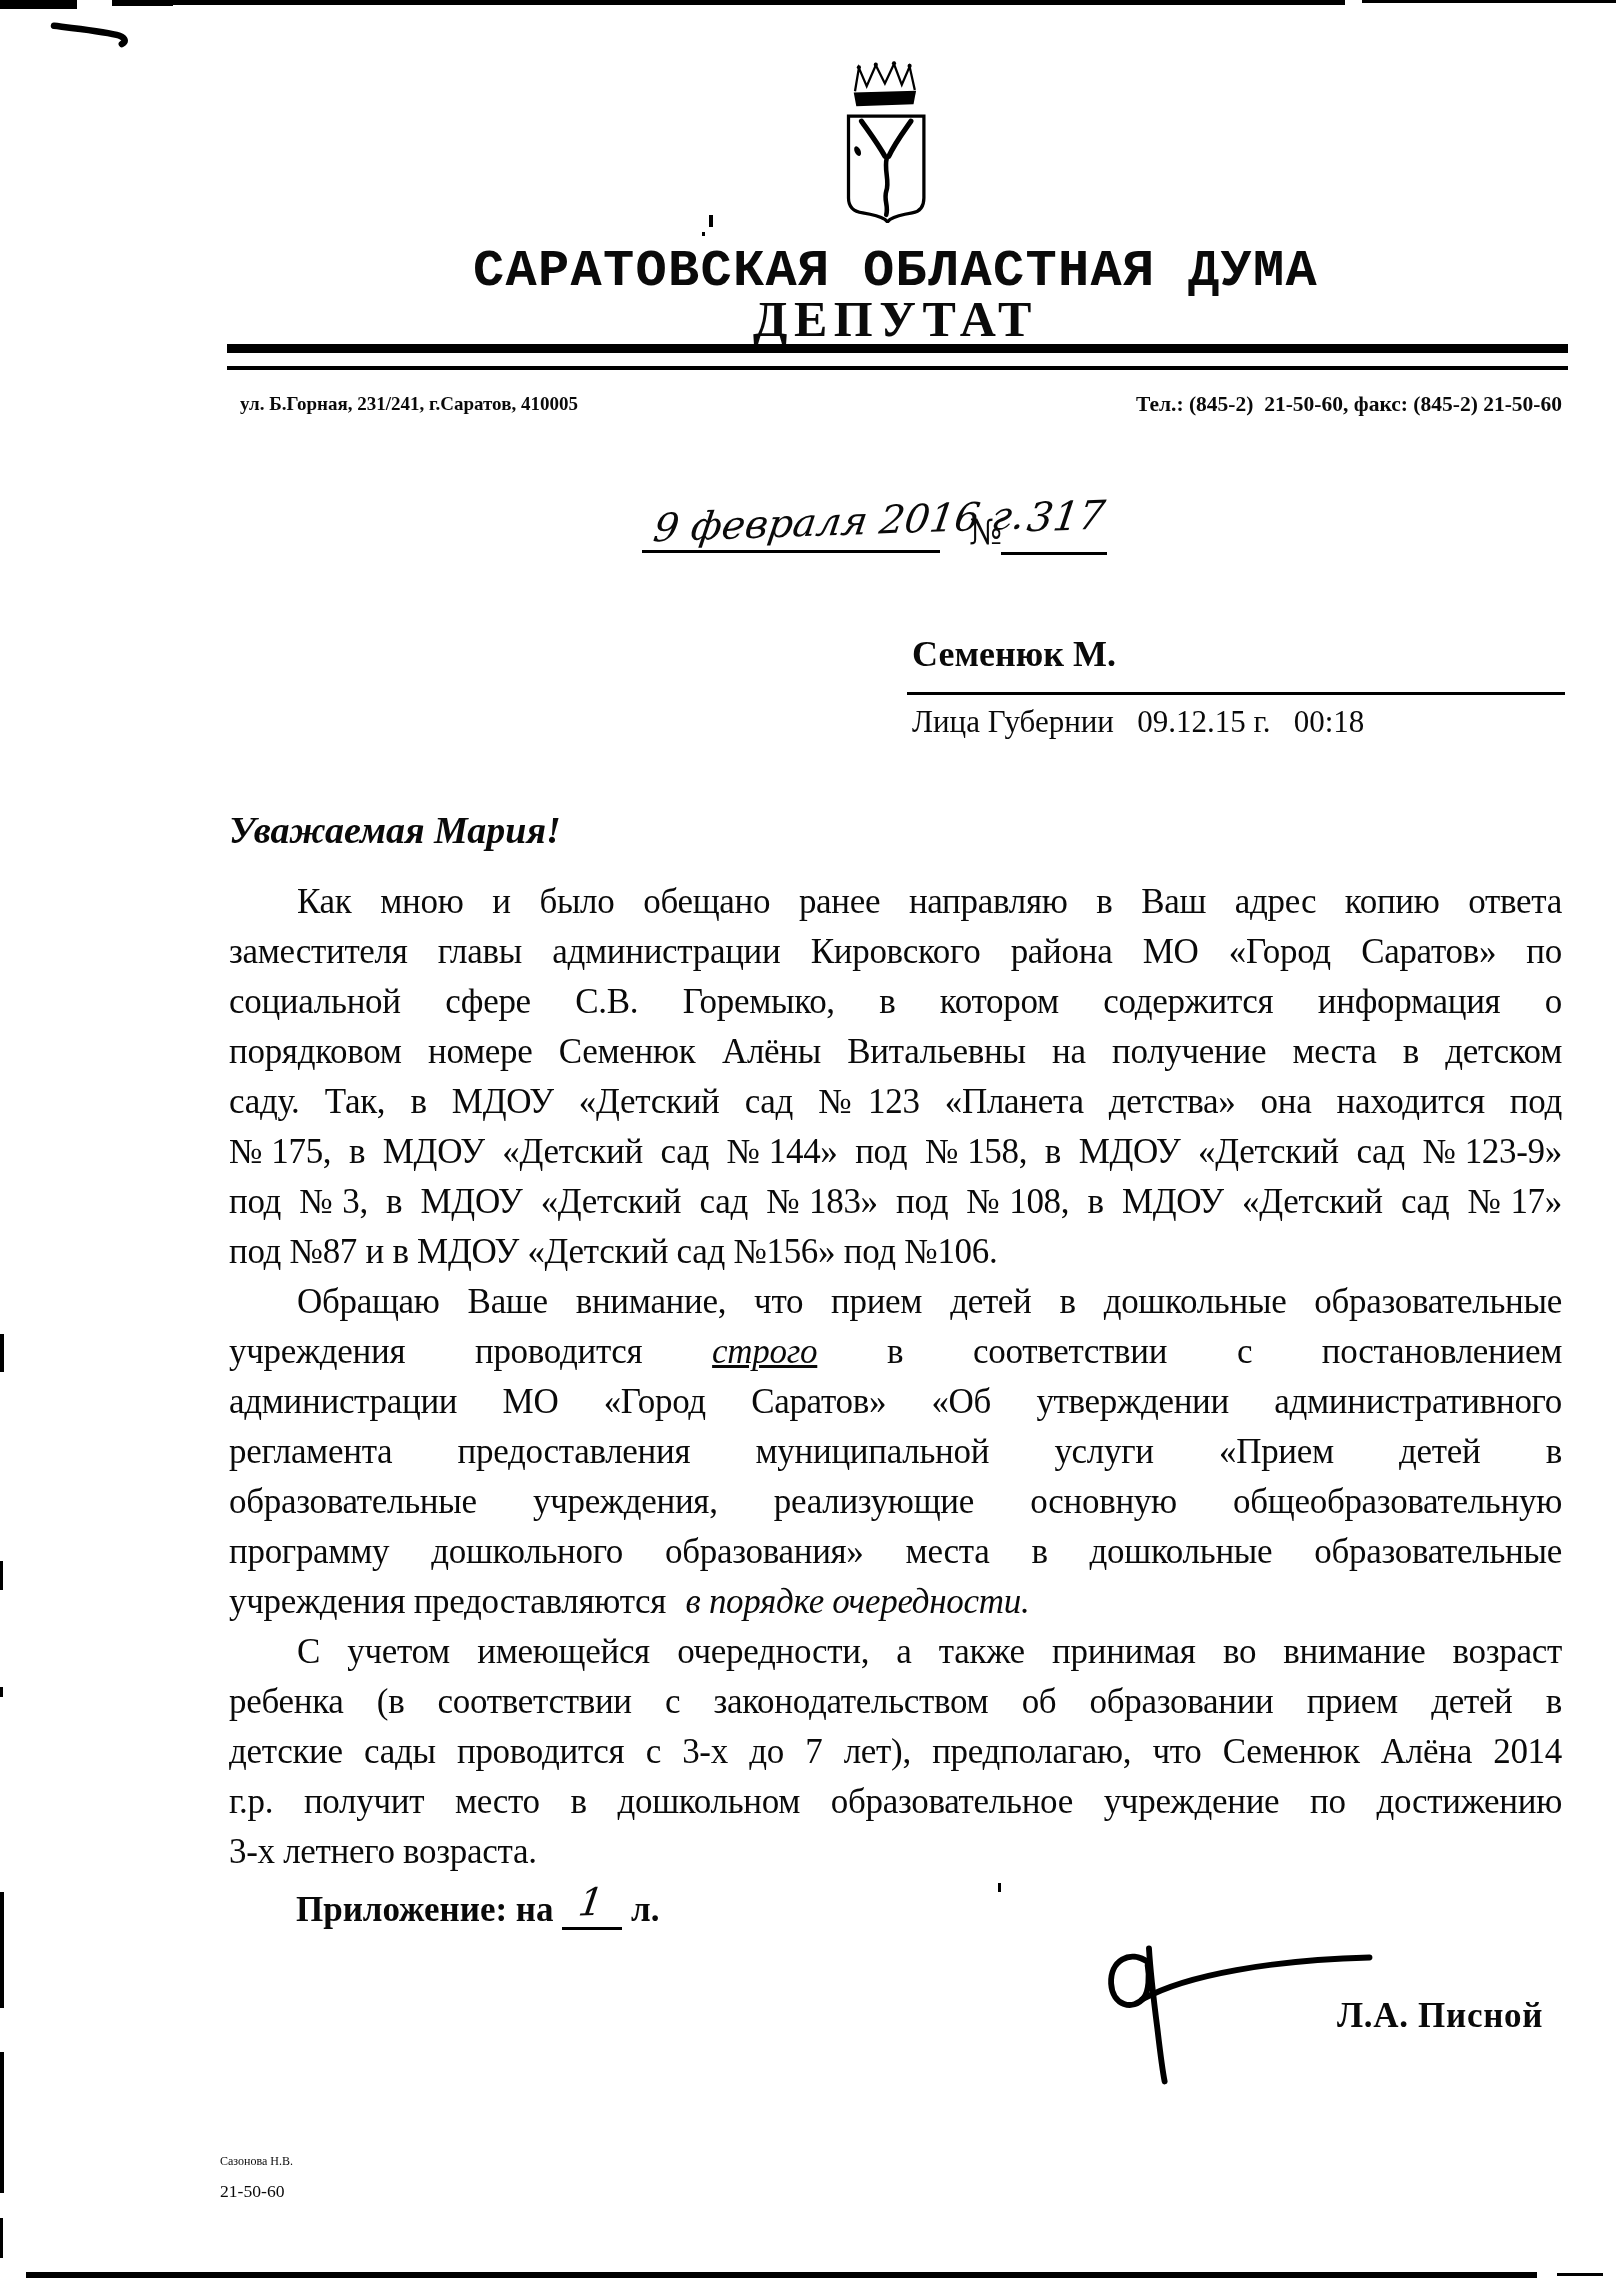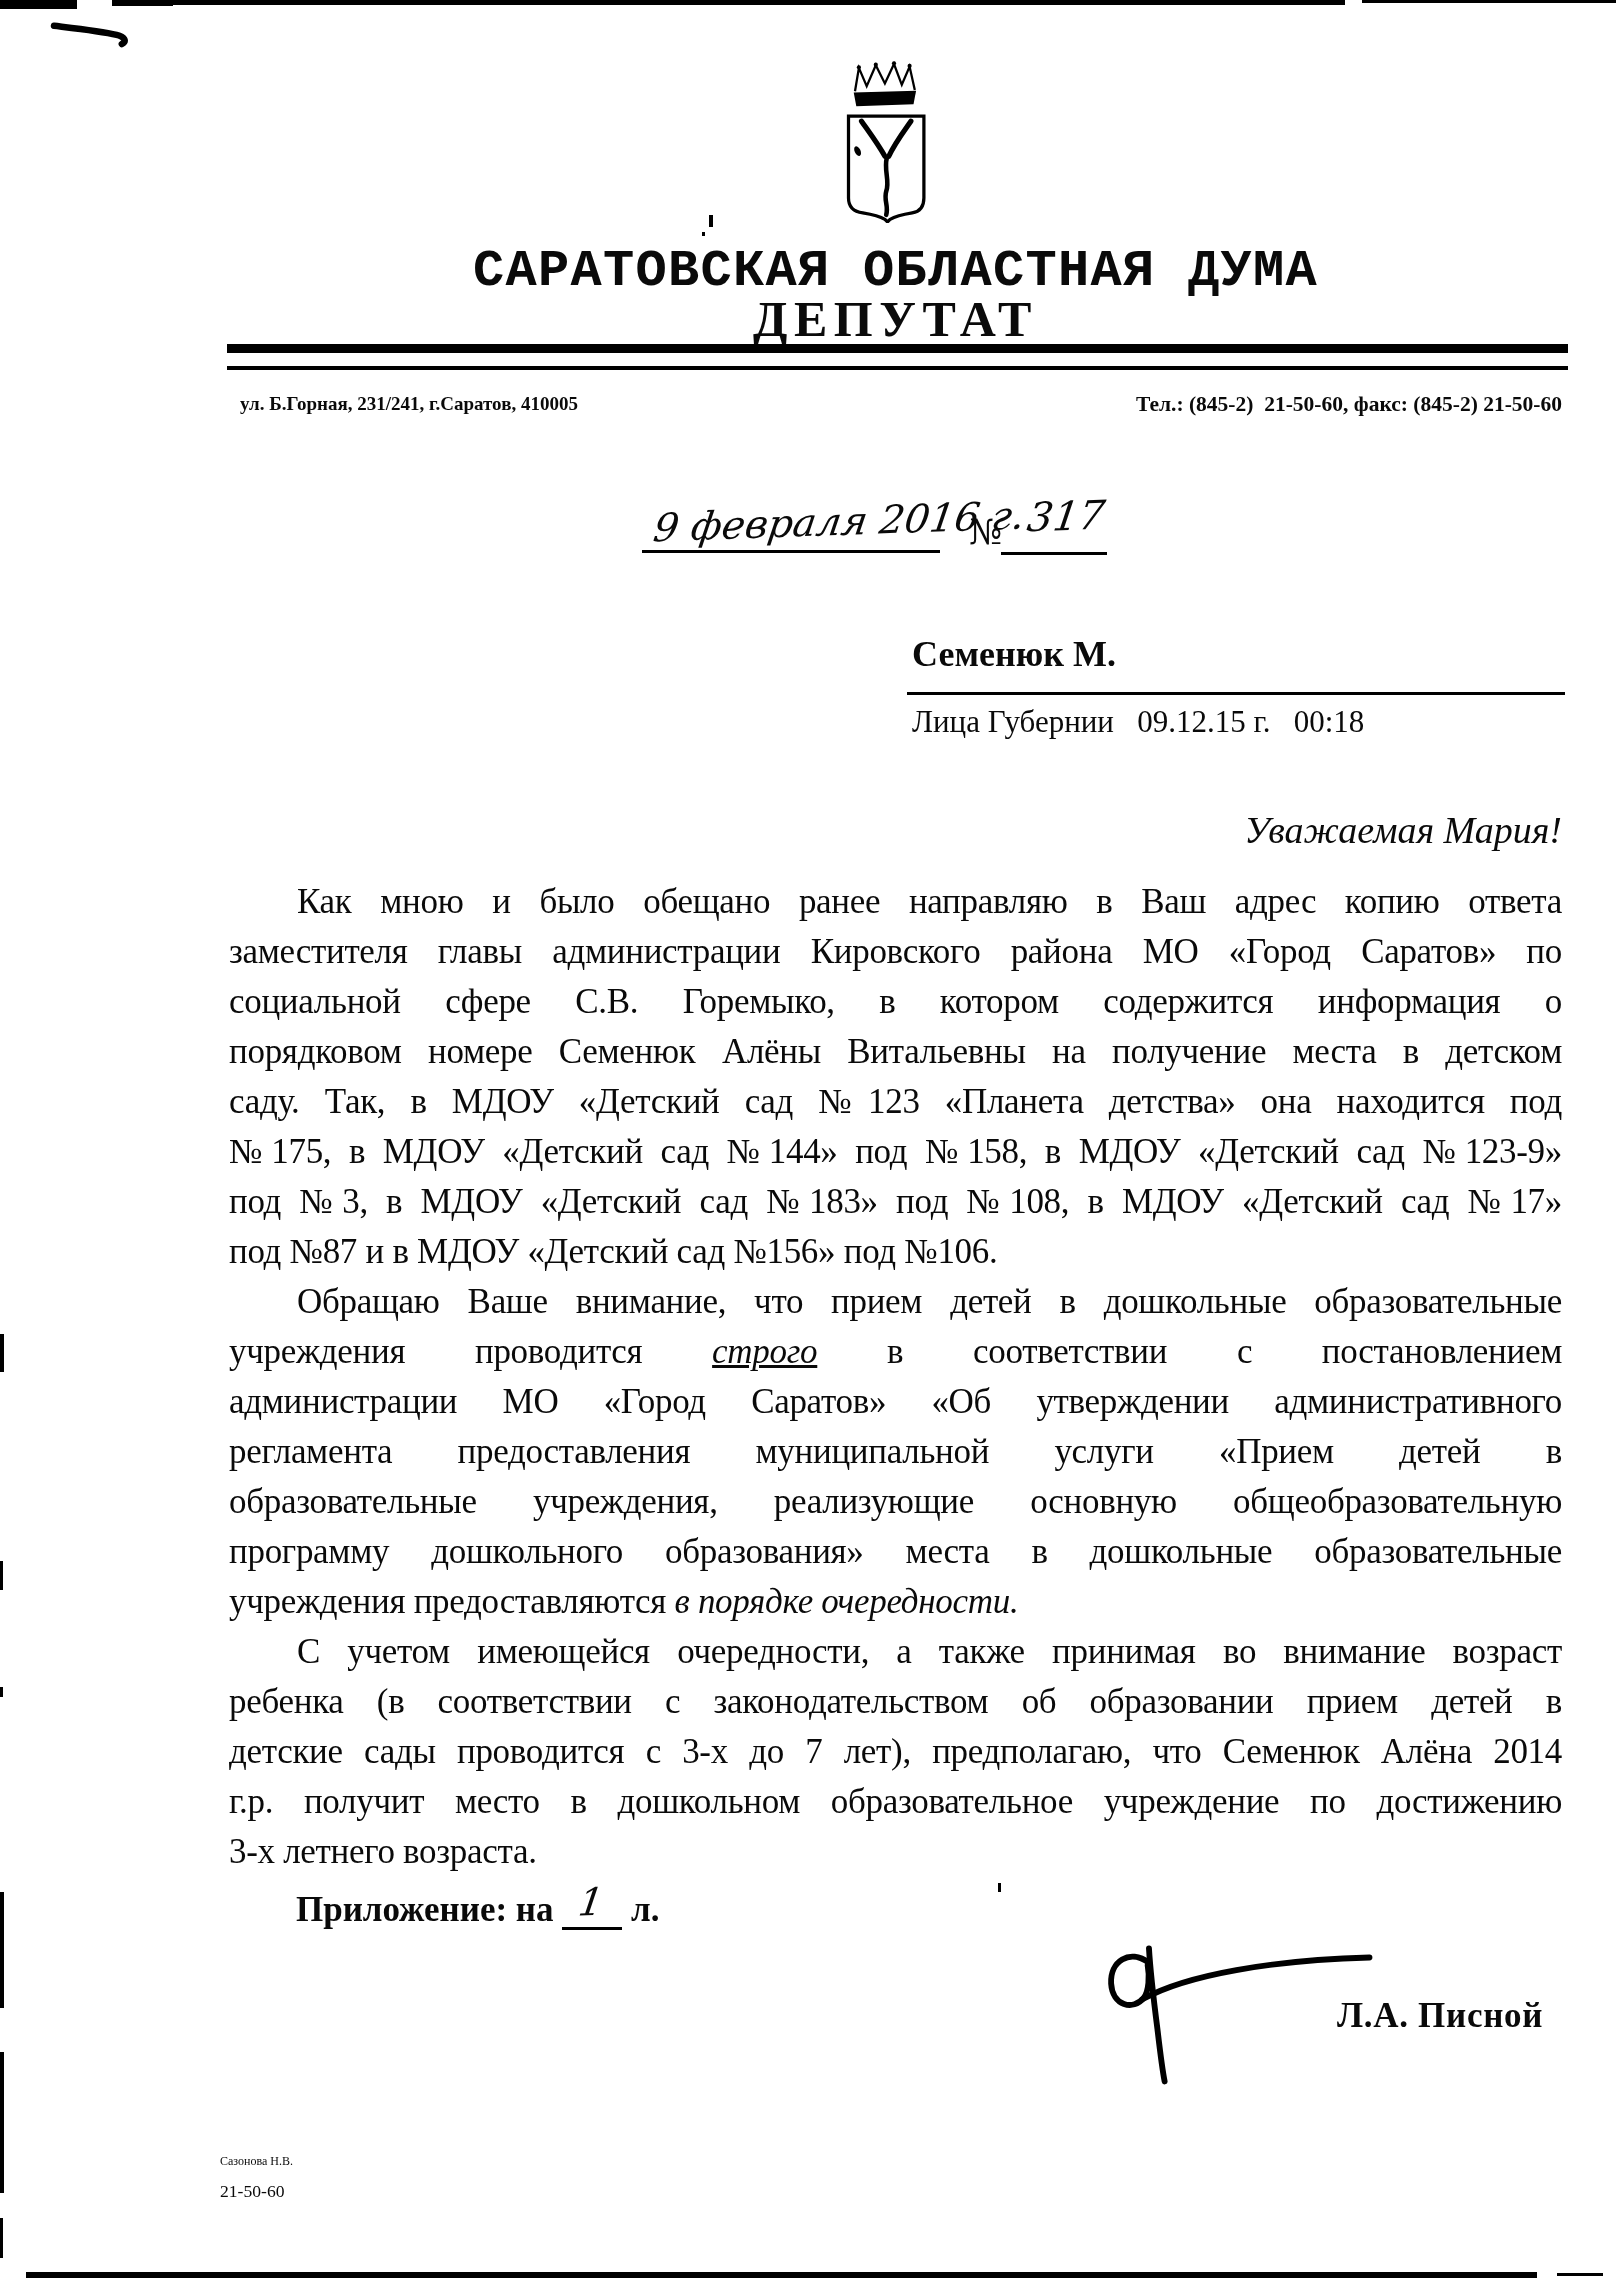--- a/index.html
+++ b/index.html
@@ -22,29 +22,29 @@
   .hw-date{left:655px;top:499px;font-size:39px;}
   .no-label{left:969px;top:512px;font-size:35px;font-family:"DejaVu Serif",serif;}
   .hw-num{left:1028px;top:493px;font-size:40px;}
   .u-date{left:642px;top:550px;width:298px;height:3.3px;}
   .u-num{left:1001px;top:552px;width:106px;height:3.3px;}
   
   .rcp-name{left:912px;top:633px;font-size:36px;font-weight:bold;}
   .rcp-rule{left:907px;top:692px;width:658px;height:3.3px;}
   .rcp-src{left:912px;top:704px;font-size:31px;white-space:pre;}
   
-  .salut{left:229px;top:808px;width:1333px;text-align:right;font-weight:normal;
+  .salut{left:229px;top:808px;width:1333px;text-align:left;font-weight:bold;
          font-style:italic;font-size:38px;}
   .body-text{left:229px;top:877px;width:1333px;font-size:35px;letter-spacing:-0.3px;}
   .bline{height:50px;line-height:50px;text-align:justify;text-align-last:justify;
          white-space:nowrap;}
   .bline.lastline{text-align-last:left;}
   .bline.indent{text-indent:68px;}
   .em-u{font-style:italic;text-decoration:underline;}
-  .it{font-style:italic;}
+  .it{font-style:italic;margin-left:11px;}
   
   .attach{left:296px;top:1889px;font-size:35px;font-weight:bold;}
   .att-blank{display:inline-block;width:60px;height:38px;border-bottom:3.3px solid #000;
              text-align:center;vertical-align:bottom;position:relative;}
   .hw-one{position:absolute;left:17px;top:-9px;font-size:38px;font-weight:normal;}
   
   .sig-name{left:1337px;top:1996px;font-size:35px;font-weight:bold;letter-spacing:0.7px;}
   .exec1{left:220px;top:2154px;font-size:12px;}
   .exec2{left:220px;top:2181px;font-size:17.6px;}
   svg{display:block;}

